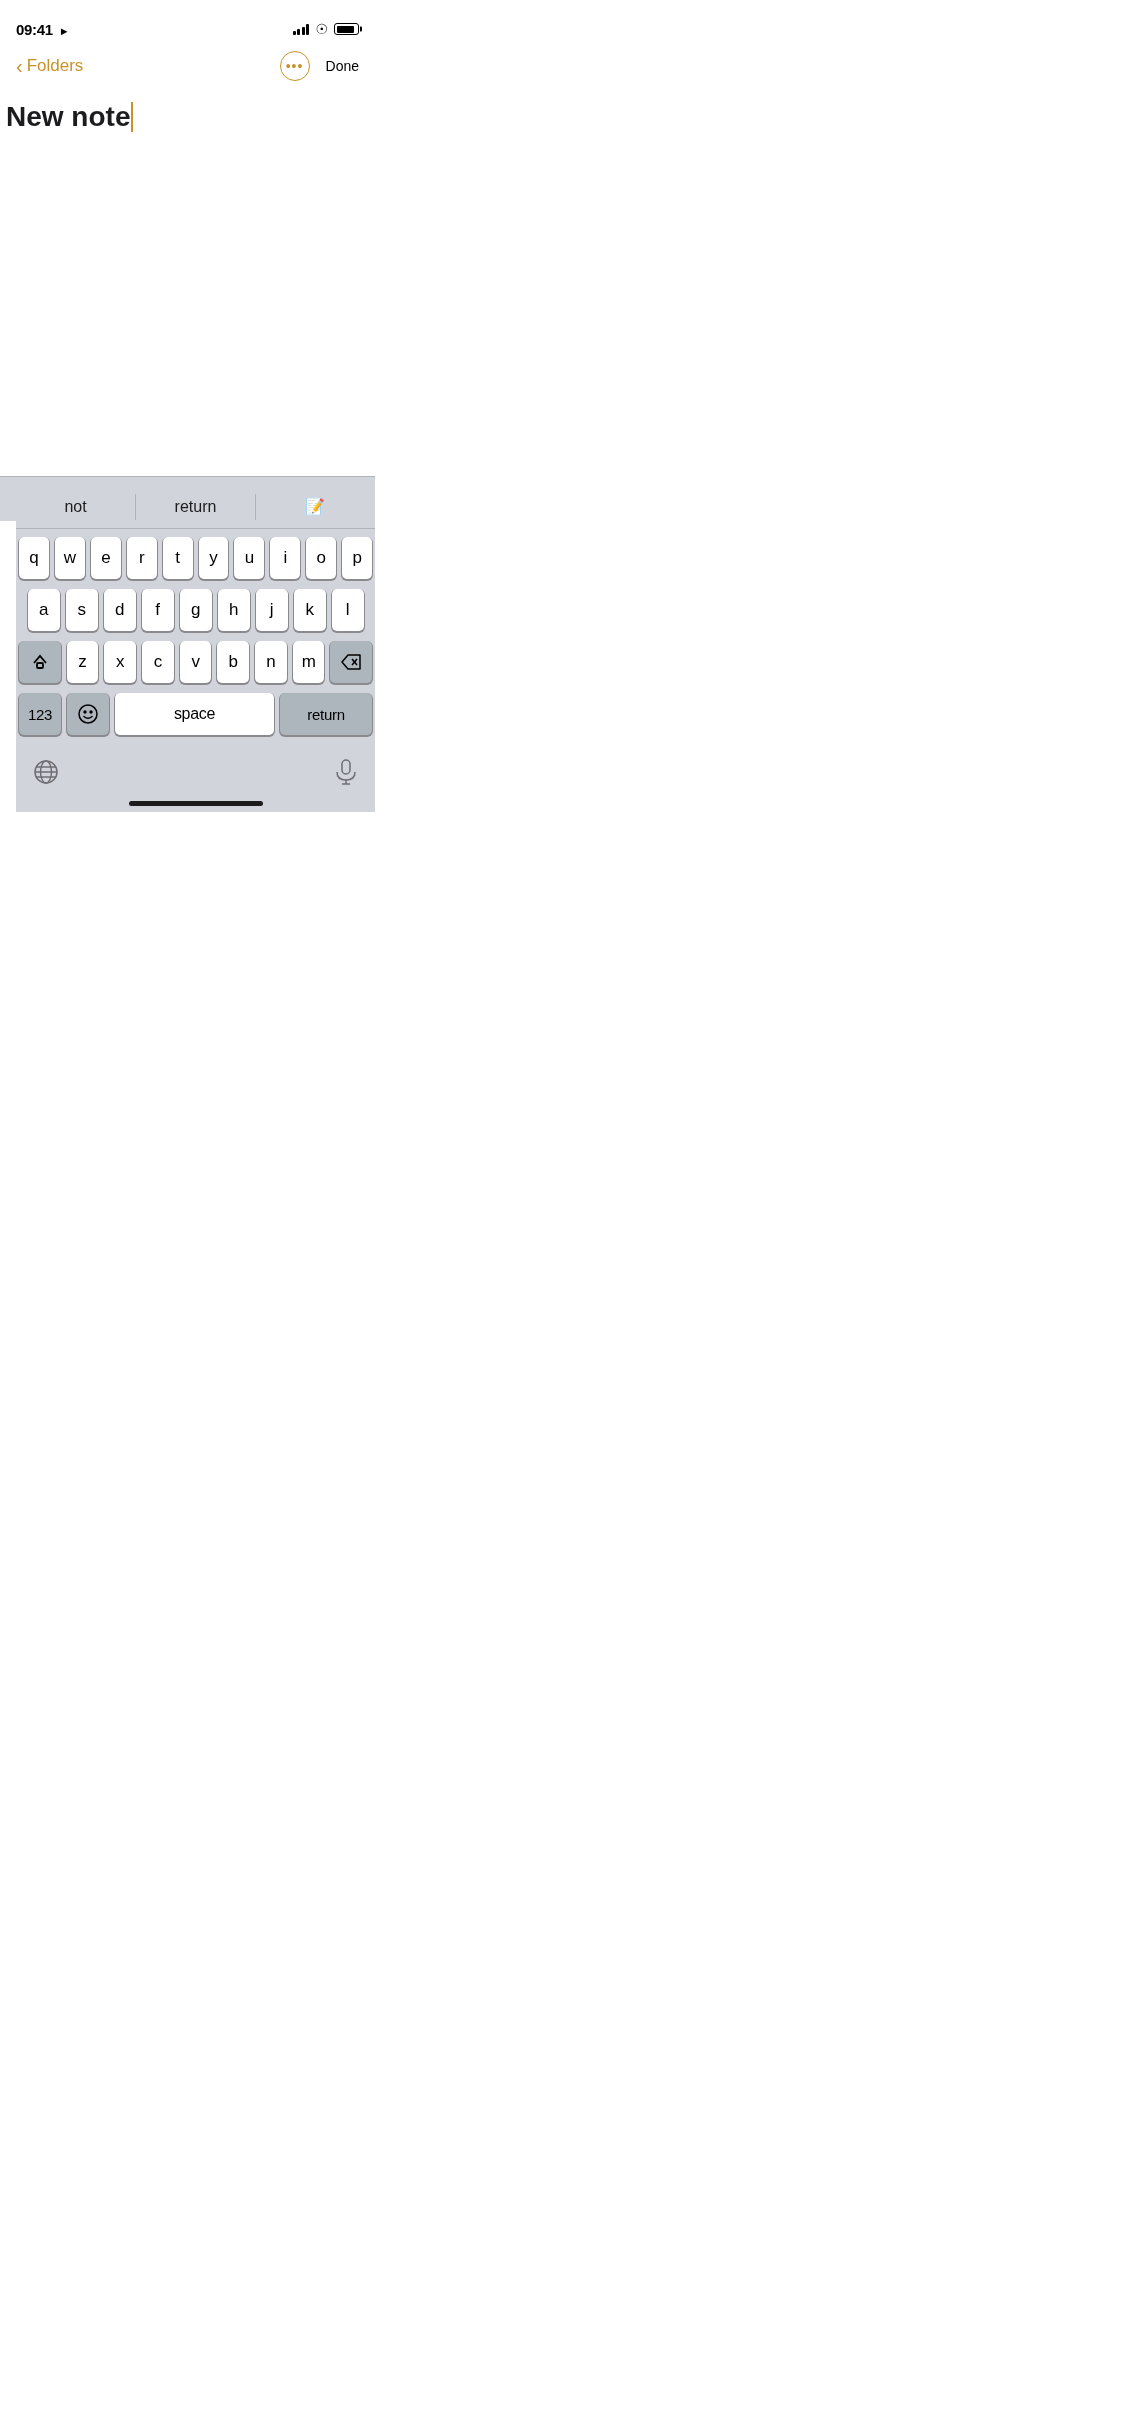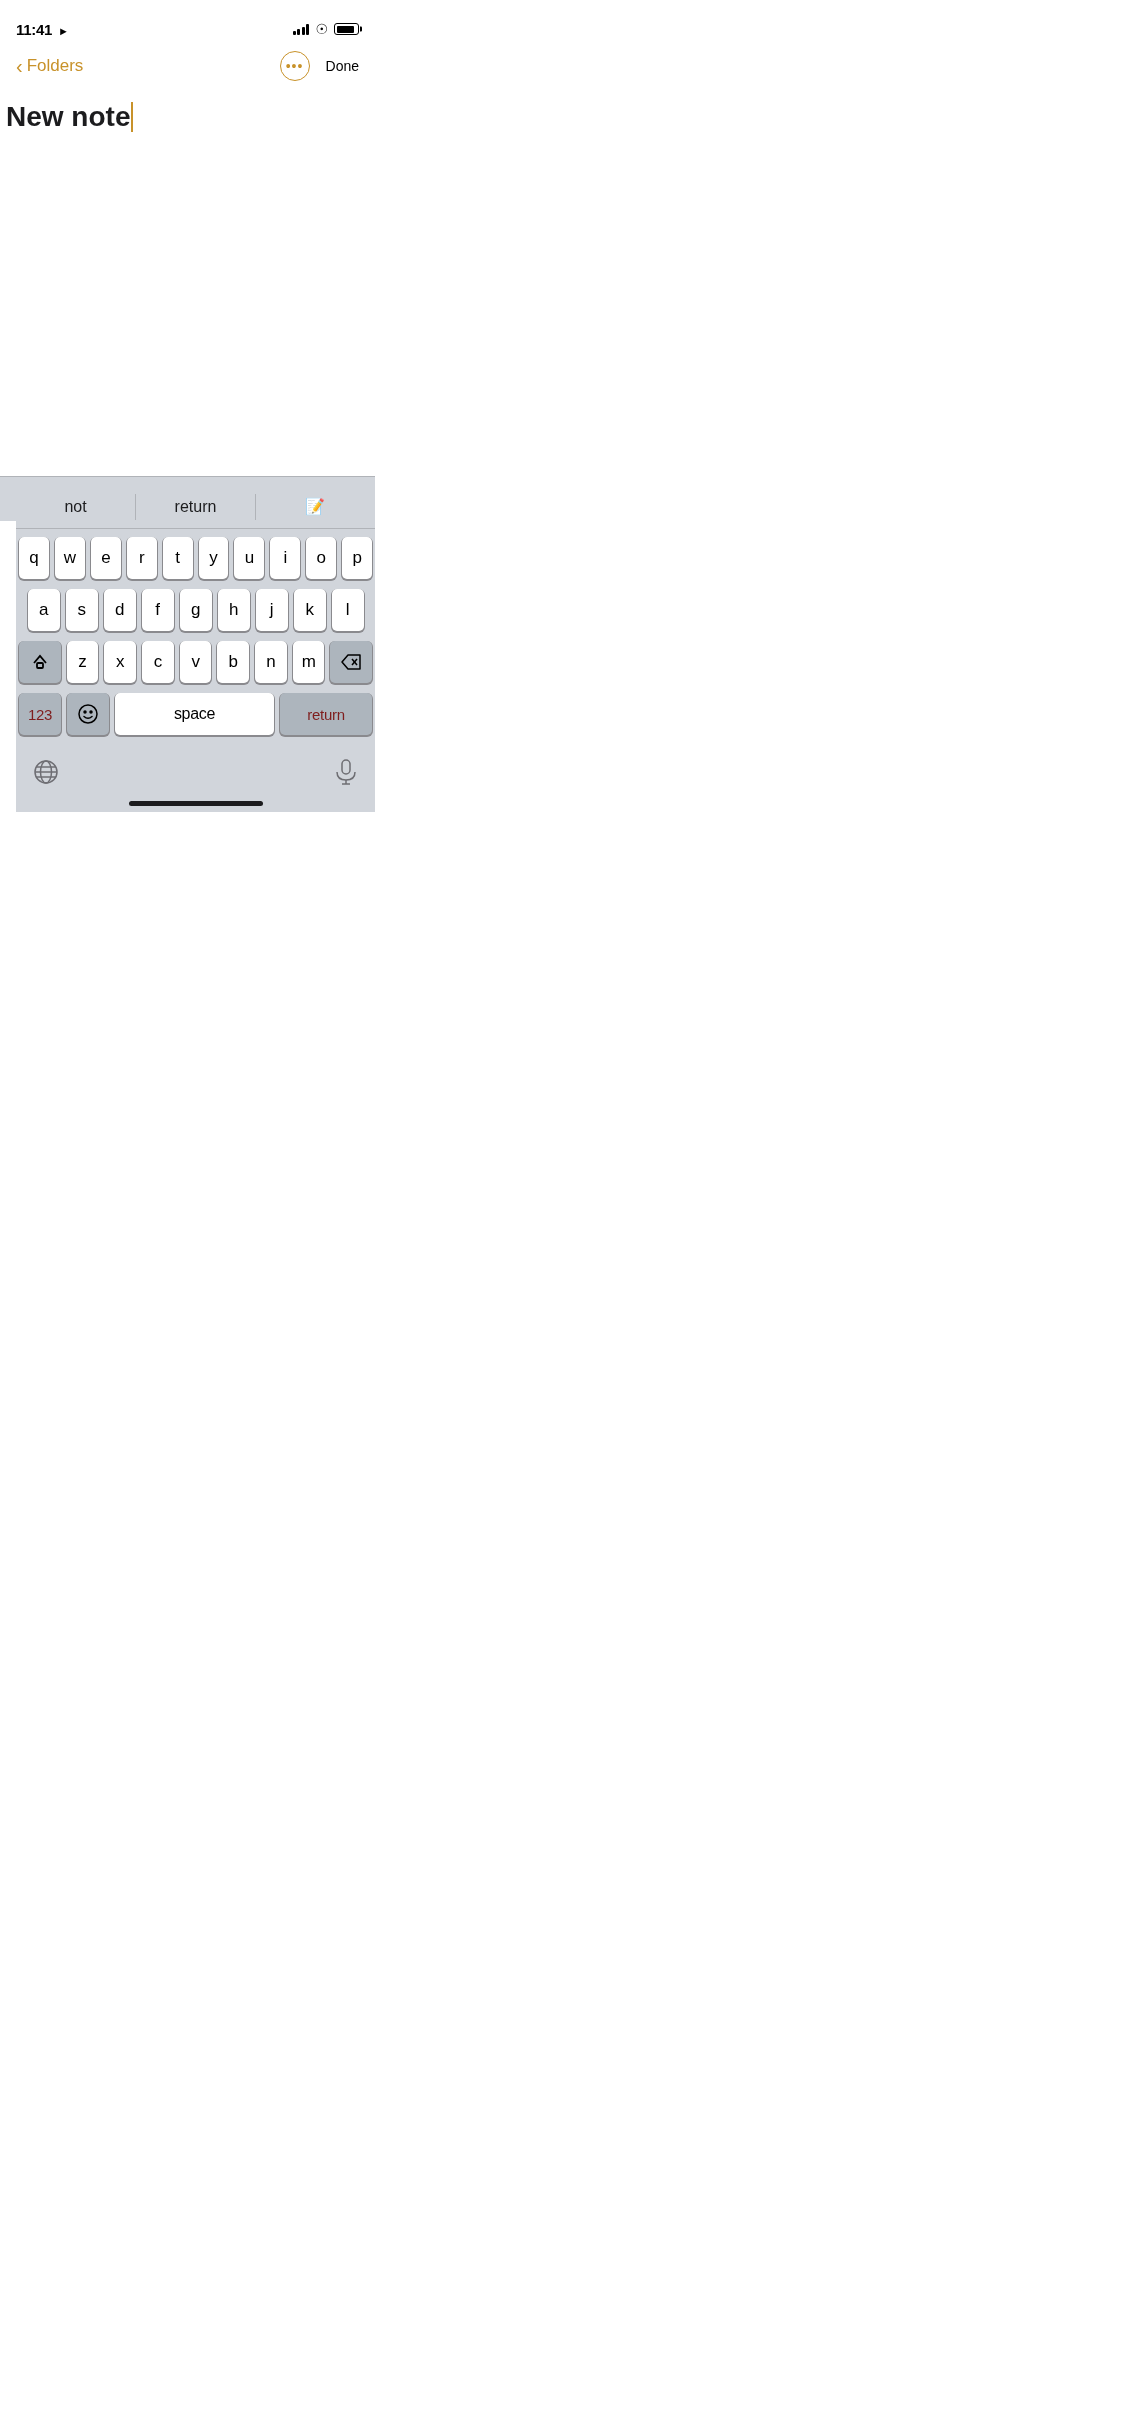--- a/index.html
+++ b/index.html
@@ -230,21 +230,21 @@
       box-shadow: 0 1px 0 1px #8a8a8e;
       user-select: none;
       font-weight: 400;
       letter-spacing: -0.3px;
     }
     .key-letter {
       width: 32px;
     }
     .key-dark {
       background: #adb5bd;
-      color: #7f1d1d;
+      color: #000000;
     }
     .key-shift {
       width: 42px;
     }
     .key-backspace {
       width: 42px;
     }
     .key-123 {
       width: 42px;
       font-size: 15px;
@@ -290,21 +290,21 @@
       height: 5px;
       background: #1c1c1e;
       border-radius: 3px;
     }
   </style>
 </head>
 <body>
 
 <div class="status-bar">
   <div class="status-time">
-    <span>11:41</span>
+    <span>09:41</span>
     <span style="font-size:11px; margin-left:2px;">►</span>
   </div>
   <div class="status-icons">
     <div class="signal-bars">
       <span style="height:4px;"></span>
       <span style="height:6px;"></span>
       <span style="height:8px;"></span>
       <span style="height:11px;"></span>
     </div>
     <span style="font-size:14px;">☉</span>

